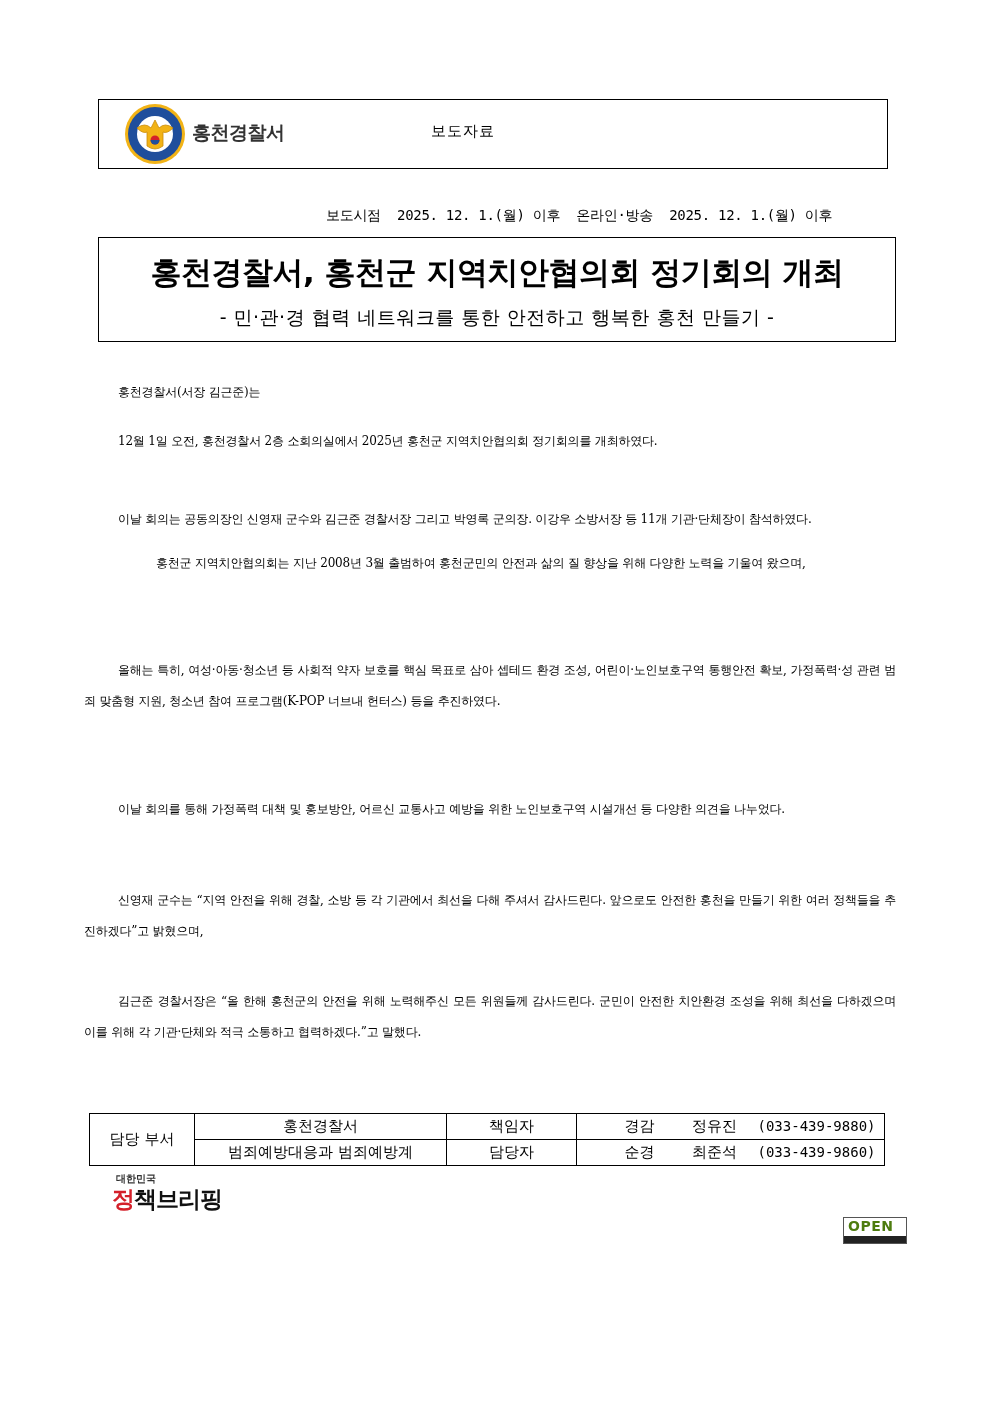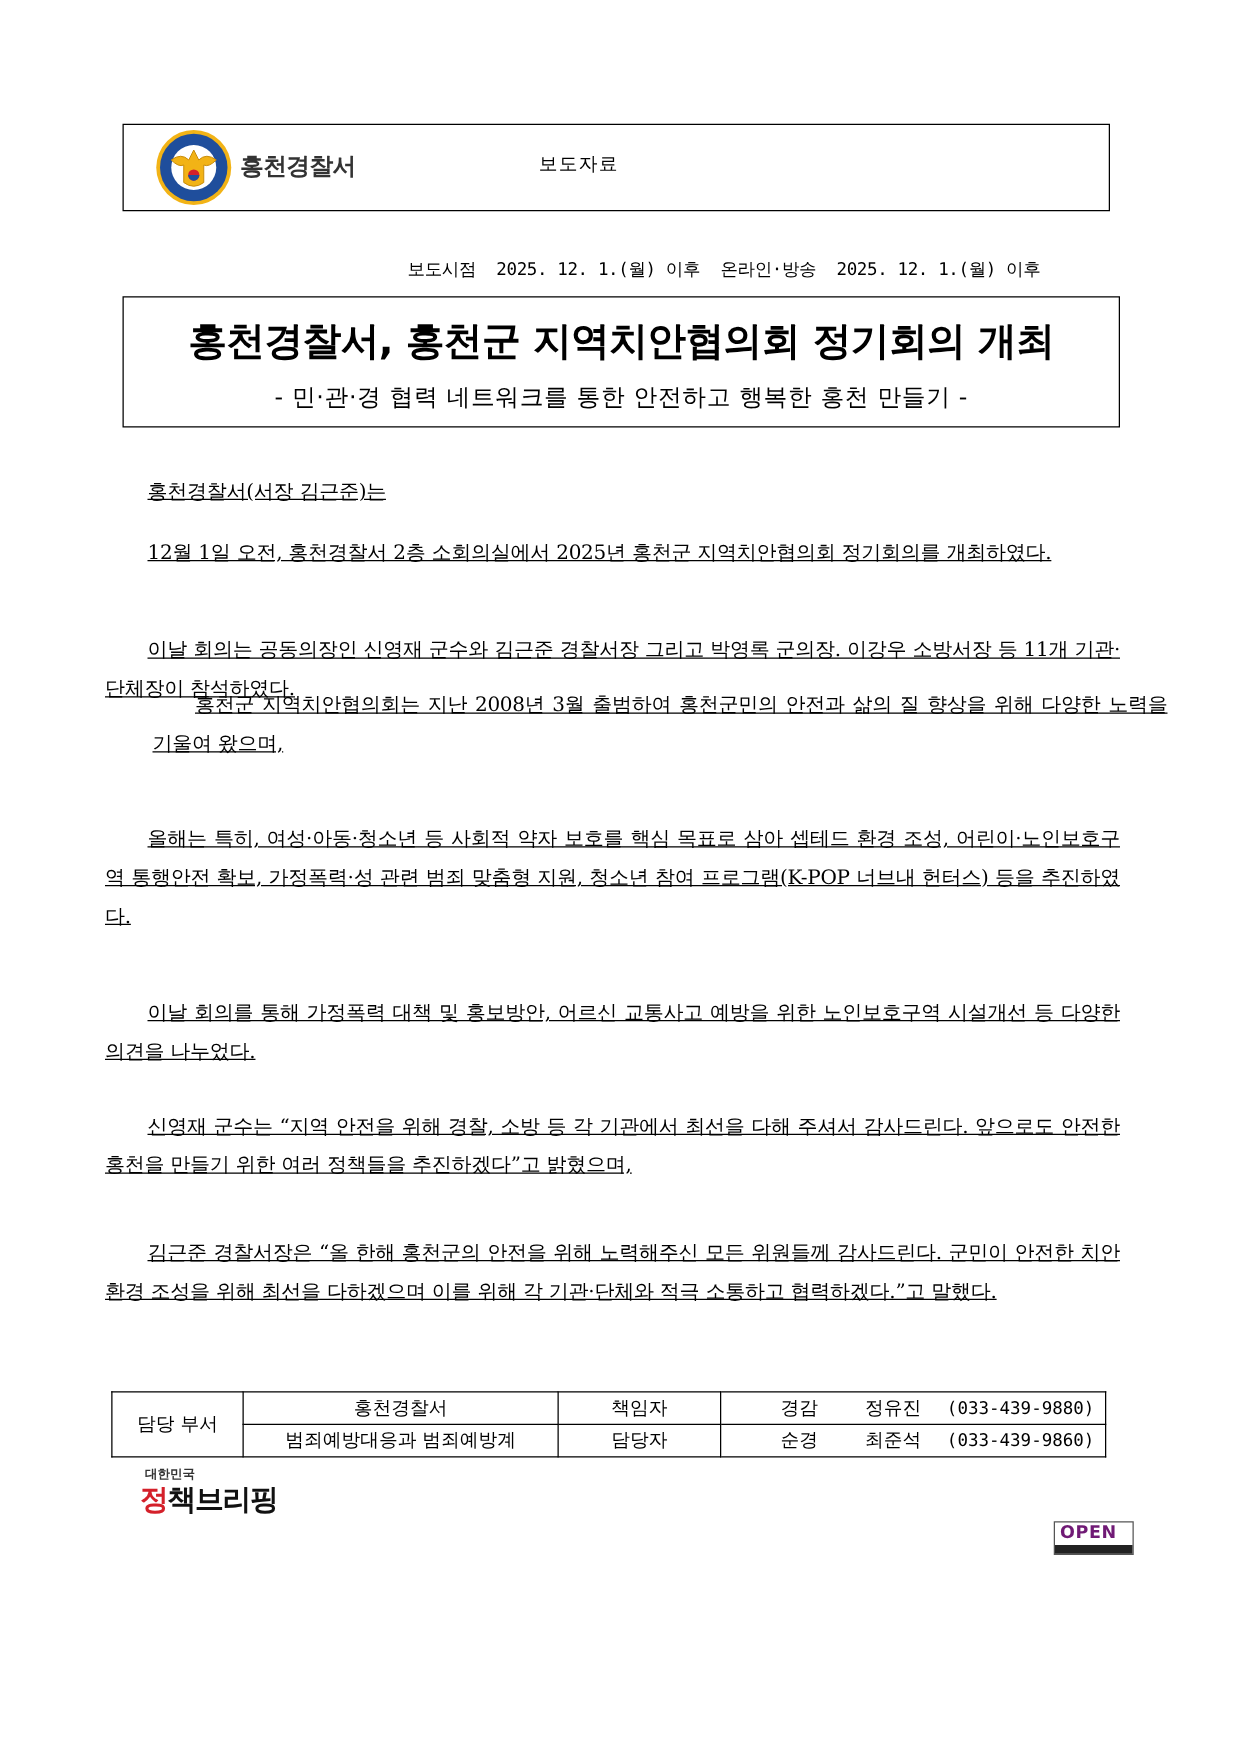--- a/index.html
+++ b/index.html
@@ -15,22 +15,22 @@
 
   
   #embargo { left: 326px; top: 193px; font-size: 14px; font-family: "DejaVu Sans Mono", monospace; white-space: pre; letter-spacing: -0.3px; margin-top: 14px; }
 
   
   #title-box { left: 98px; top: 237px; width: 798px; height: 105px; border: 1.5px solid #000; box-sizing: border-box; }
   #title { left: 0; right: 0; top: 14px; text-align: center; font-size: 31px; font-weight: bold; letter-spacing: -0.5px; font-family: "DejaVu Sans", sans-serif; }
   #subtitle { left: 0; right: 0; top: 67px; text-align: center; font-size: 19px; font-family: "DejaVu Sans", sans-serif; letter-spacing: 0.5px; }
 
   
-  .para { position: absolute; left: 84px; width: 812px; font-size: 16px; line-height: 31px;
-          font-family: "DejaVu Serif", serif; text-align: justify; text-align-last: left; letter-spacing: -0.2px; text-decoration: underline; }
+  .para { position: absolute; left: 84px; width: 812px; font-size: 12px; line-height: 31px;
+          font-family: "DejaVu Serif", serif; text-align: justify; text-align-last: left; letter-spacing: -0.2px; }
   .para .indent { display: inline-block; width: 34px; }
 
   
   #contact-table { position: absolute; left: 89px; top: 1113px; width: 796px; border-collapse: collapse;
                    font-family: "DejaVu Sans", sans-serif; font-size: 15px; }
   #contact-table td { border: 1px solid #000; height: 25px; padding: 0; text-align: center; white-space: nowrap; }
   #contact-table .dept-label { width: 104px; }
   #contact-table .dept-name { width: 251px; }
   #contact-table .role { width: 129px; text-align: center; }
   #contact-table .person { text-align: center; padding-left: 22px; }
@@ -38,21 +38,21 @@
   .pname { display: inline-block; width: 86px; }
   .phone { font-family: "DejaVu Sans Mono", monospace; font-size: 14px; }
 
   
   #briefing-logo { left: 112px; top: 1172px; width: 130px; height: 44px; }
   #briefing-small { left: 4px; top: 0px; font-size: 10px; font-weight: bold; color: #333; font-family: "DejaVu Sans", sans-serif; }
   #briefing-big { left: 0px; top: 12px; font-size: 23px; font-weight: bold; letter-spacing: -1px; color: #111; font-family: Liberation Serif, serif; }
   #briefing-big .red { color: #d4202a; }
 
   #open-logo { left: 843px; top: 1217px; width: 64px; height: 27px; border: 1px solid #555; box-sizing: border-box; background: #fff; }
-  #open-text { left: 4px; top: 0px; font-size: 14px; font-weight: bold; color: #701a75; font-family: "DejaVu Sans", sans-serif; letter-spacing: 0.5px; }
+  #open-text { left: 4px; top: 0px; font-size: 14px; font-weight: bold; color: #4d7c0f; font-family: "DejaVu Sans", sans-serif; letter-spacing: 0.5px; }
   #open-bar { left: 0; right: 0; bottom: 0; height: 7px; background: #222; }
 </style>
 </head>
 <body>
 
 <div id="header-box" class="abs">
   <div id="police-logo" class="abs">
     <svg width="64" height="64" viewBox="0 0 64 64">
       <circle cx="32" cy="32" r="30" fill="#f2b316"></circle>
       <circle cx="32" cy="32" r="27" fill="#1f4e9c"></circle>

